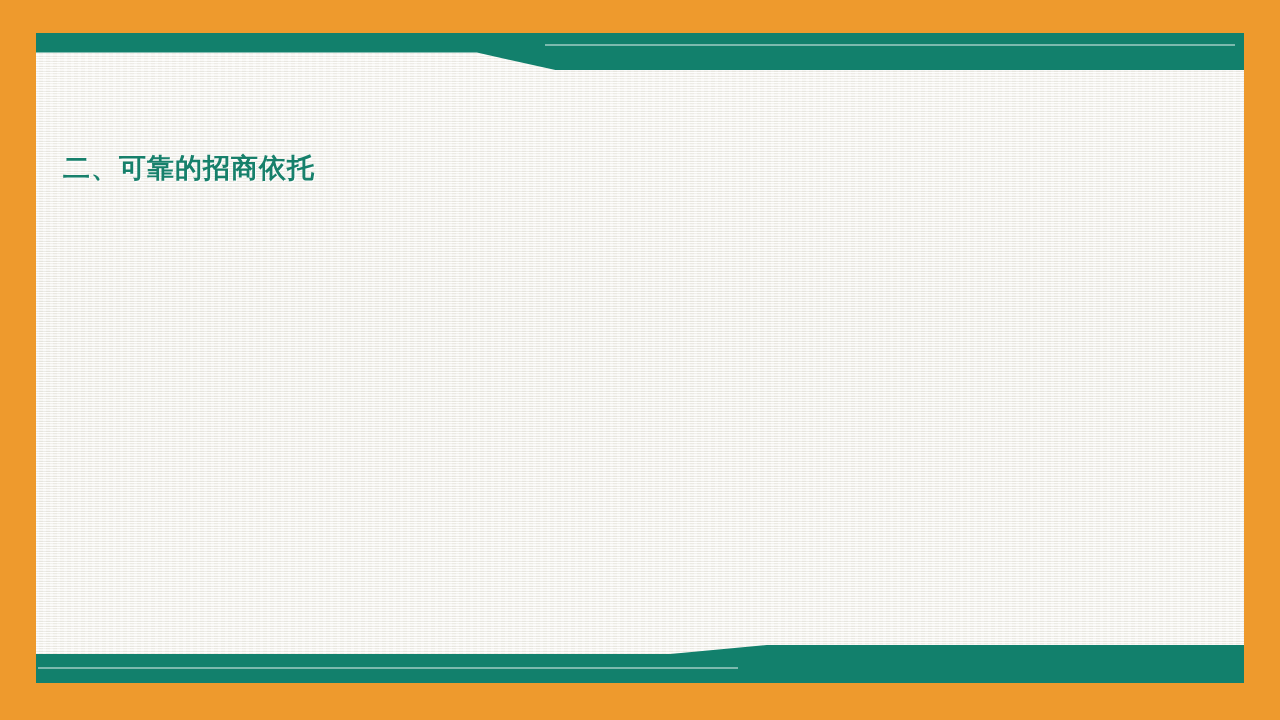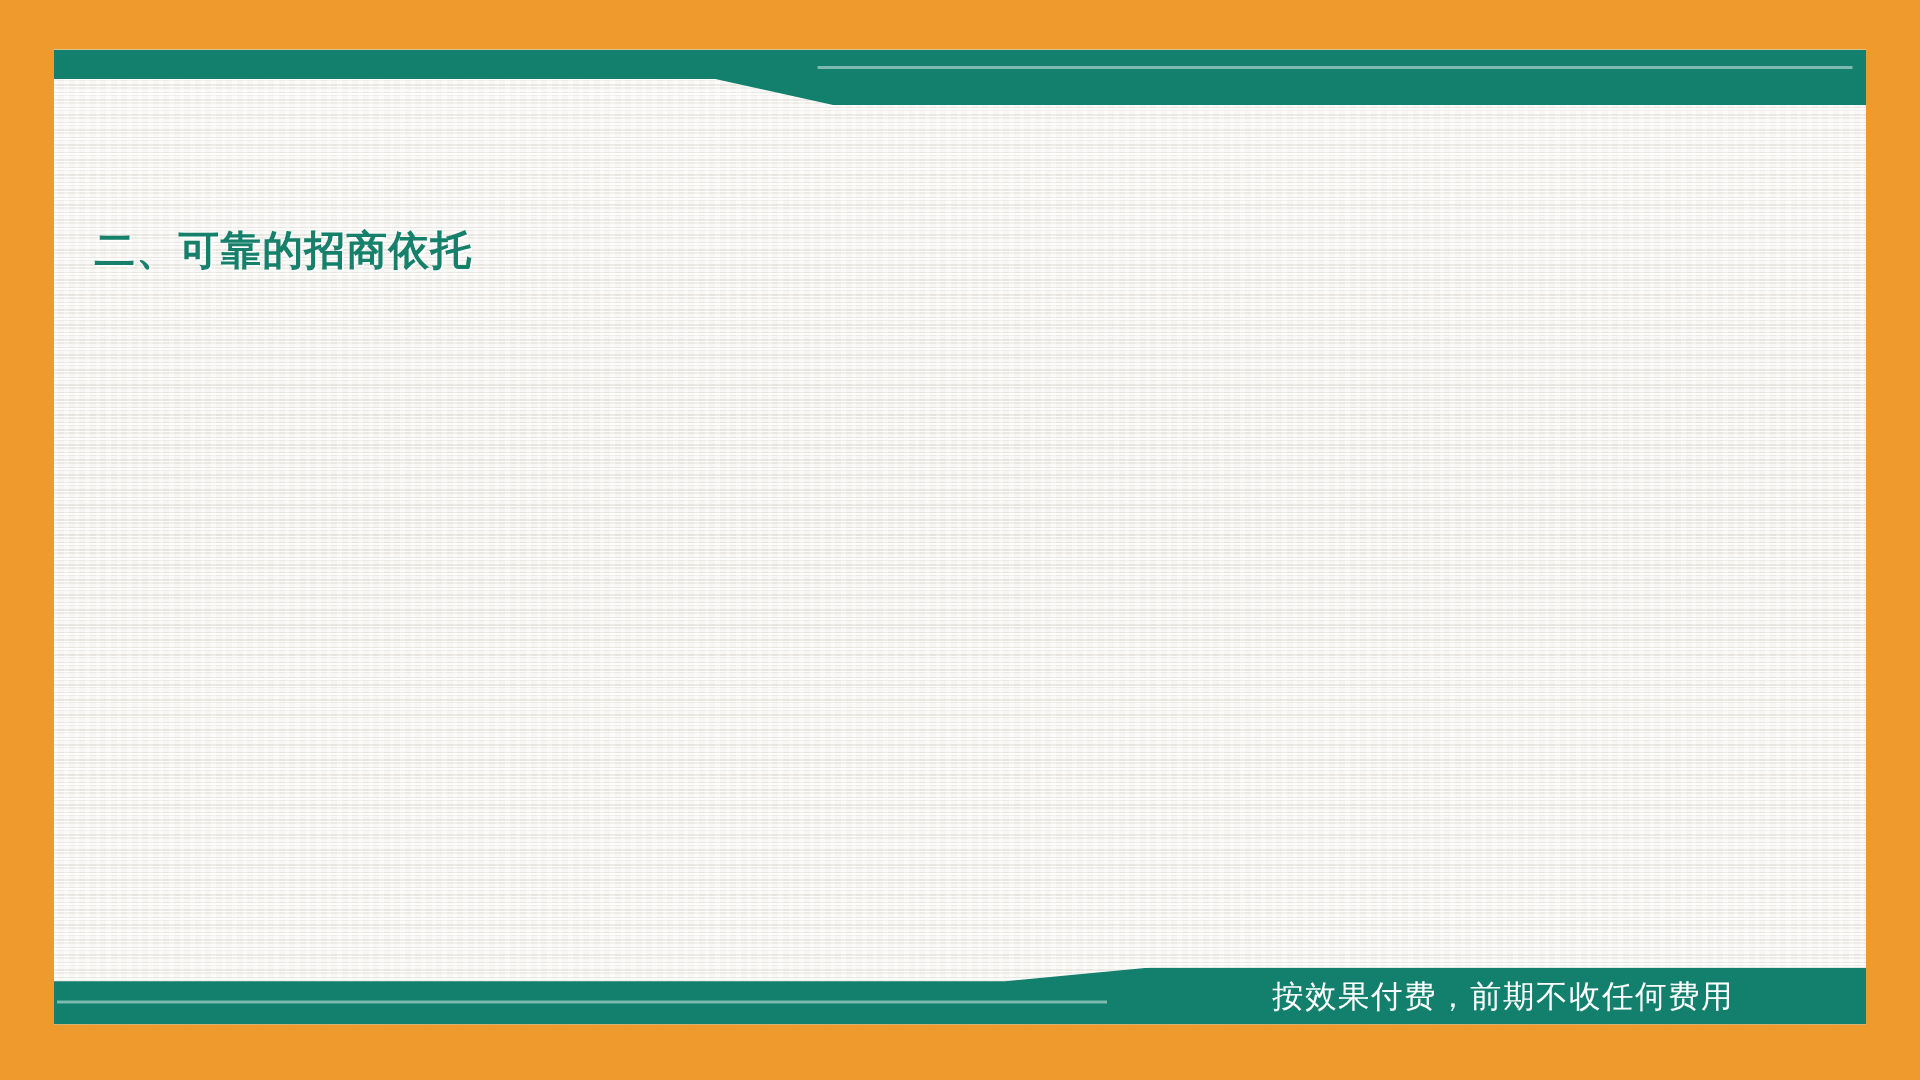--- a/index.html
+++ b/index.html
@@ -226,15 +226,14 @@
 
   <div id="header-band"></div>
   <div id="header-rule"></div>
 
   <div id="content">
     <div id="section-heading">二、可靠的招商依托</div>
   </div>
 
   <div id="footer-band"></div>
   <div id="footer-rule"></div>
-  <div id="footer-text">按效果付费，前期不收任何费用</div>
 
 </div>
 
 </body></html>

